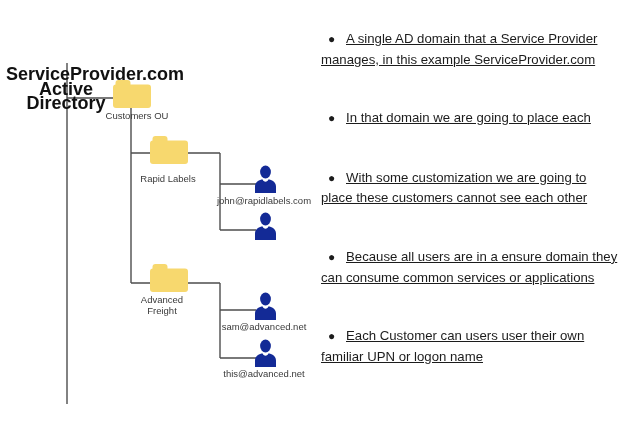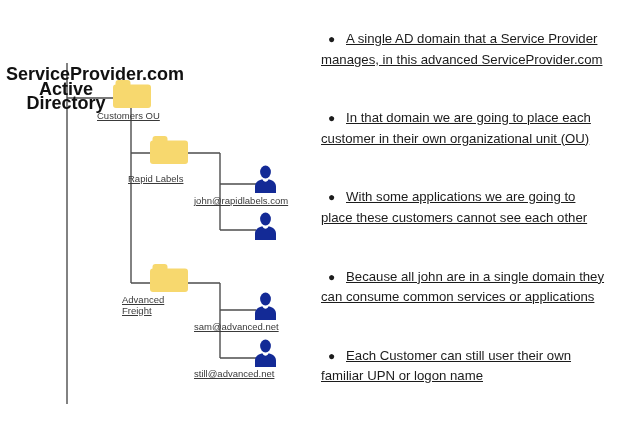--- a/index.html
+++ b/index.html
@@ -12,22 +12,22 @@
   #tree-svg { position:absolute; left:0; top:0; }
 
   .abs { position:absolute; }
 
   .diagram-title {
     left:6px; top:31px; width:120px;
     text-align:center; font-weight:bold;
     font-size:18px; line-height:14.5px; color:#111;margin-top:36px;
   }
   .node-label {
-    position:absolute; text-align:left;
-    font-size:9.5px; line-height:10.5px; color:#3a3a3a;text-decoration:underline;
+    position:absolute; text-align:center;
+    font-size:9.5px; line-height:10.5px; color:#3a3a3a;
   }
   .lbl-customers { left:97px;  top:111px; width:80px; }
   .lbl-rapid     { left:128px; top:174px; width:80px; }
   .lbl-advanced  { left:122px; top:295px; width:80px; }
   .lbl-john  { left:194px; top:196px; width:140px; }
   .lbl-sarah { left:194px; top:243px; width:140px; }
   .lbl-sam   { left:194px; top:322px; width:140px; }
   .lbl-lisa  { left:194px; top:369px; width:140px; }
 
   .bullet-col { left:321px; top:29px; width:300px; }
@@ -84,38 +84,37 @@
 
   <div class="node-label lbl-customers">Customers OU</div>
   <div class="node-label lbl-rapid">Rapid Labels</div>
   <div class="node-label lbl-advanced">
     <span>Advanced</span><br>
     <span>Freight</span>
   </div>
 
   <div class="node-label lbl-john">john@rapidlabels.com</div>
   <div class="node-label lbl-sam">sam@advanced.net</div>
-  <div class="node-label lbl-lisa">still@advanced.net</div>
+  <div class="node-label lbl-lisa">this@advanced.net</div>
 
   <div class="abs bullet-col">
     <p class="bp">
       <span class="blt">●</span><span class="bl">A single AD domain that a Service Provider</span><br>
-      <span class="bl">manages, in this advanced ServiceProvider.com</span>
+      <span class="bl">manages, in this example ServiceProvider.com</span>
     </p>
     <p class="bp">
       <span class="blt">●</span><span class="bl">In that domain we are going to place each</span><br>
-      <span class="bl">customer in their own organizational unit (OU)</span>
     </p>
     <p class="bp">
-      <span class="blt">●</span><span class="bl">With some applications we are going to</span><br>
+      <span class="blt">●</span><span class="bl">With some customization we are going to</span><br>
       <span class="bl">place these customers cannot see each other</span>
     </p>
     <p class="bp">
-      <span class="blt">●</span><span class="bl">Because all john are in a single domain they</span><br>
+      <span class="blt">●</span><span class="bl">Because all users are in a ensure domain they</span><br>
       <span class="bl">can consume common services or applications</span>
     </p>
     <p class="bp">
-      <span class="blt">●</span><span class="bl">Each Customer can still user their own</span><br>
+      <span class="blt">●</span><span class="bl">Each Customer can users user their own</span><br>
       <span class="bl">familiar UPN or logon name</span>
     </p>
   </div>
 
 </div>
 
 </body></html>

